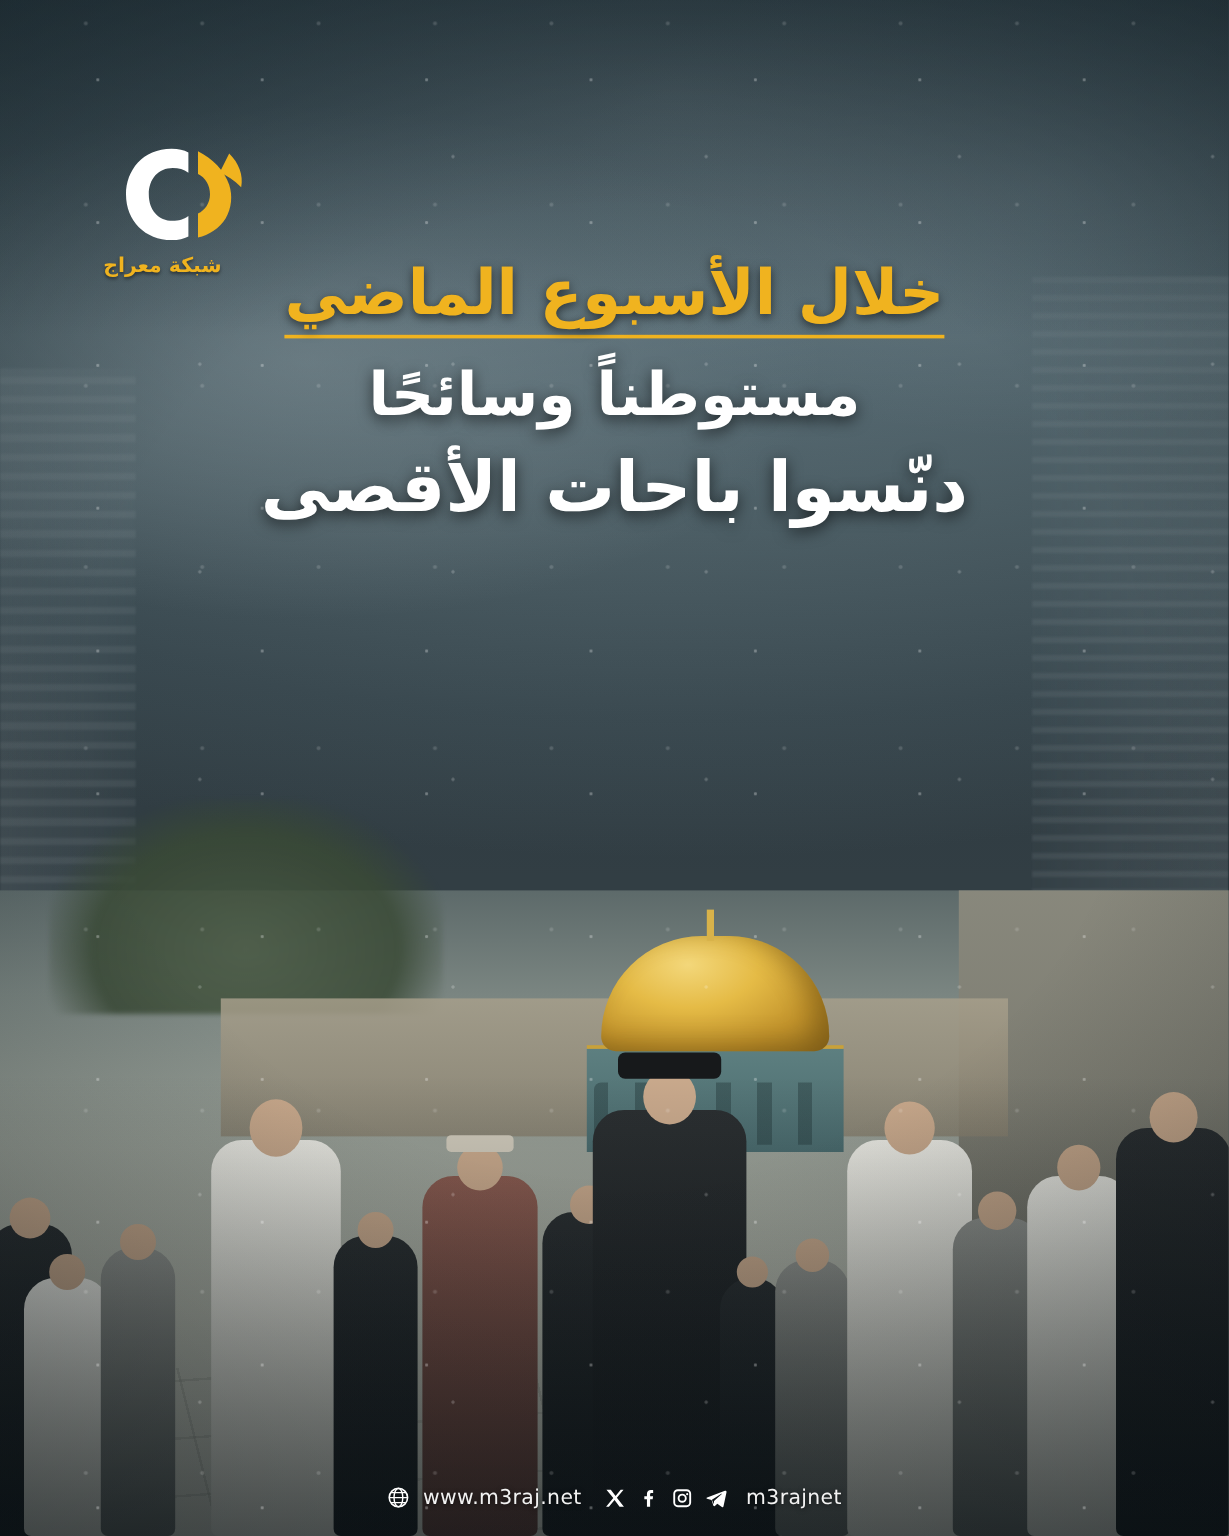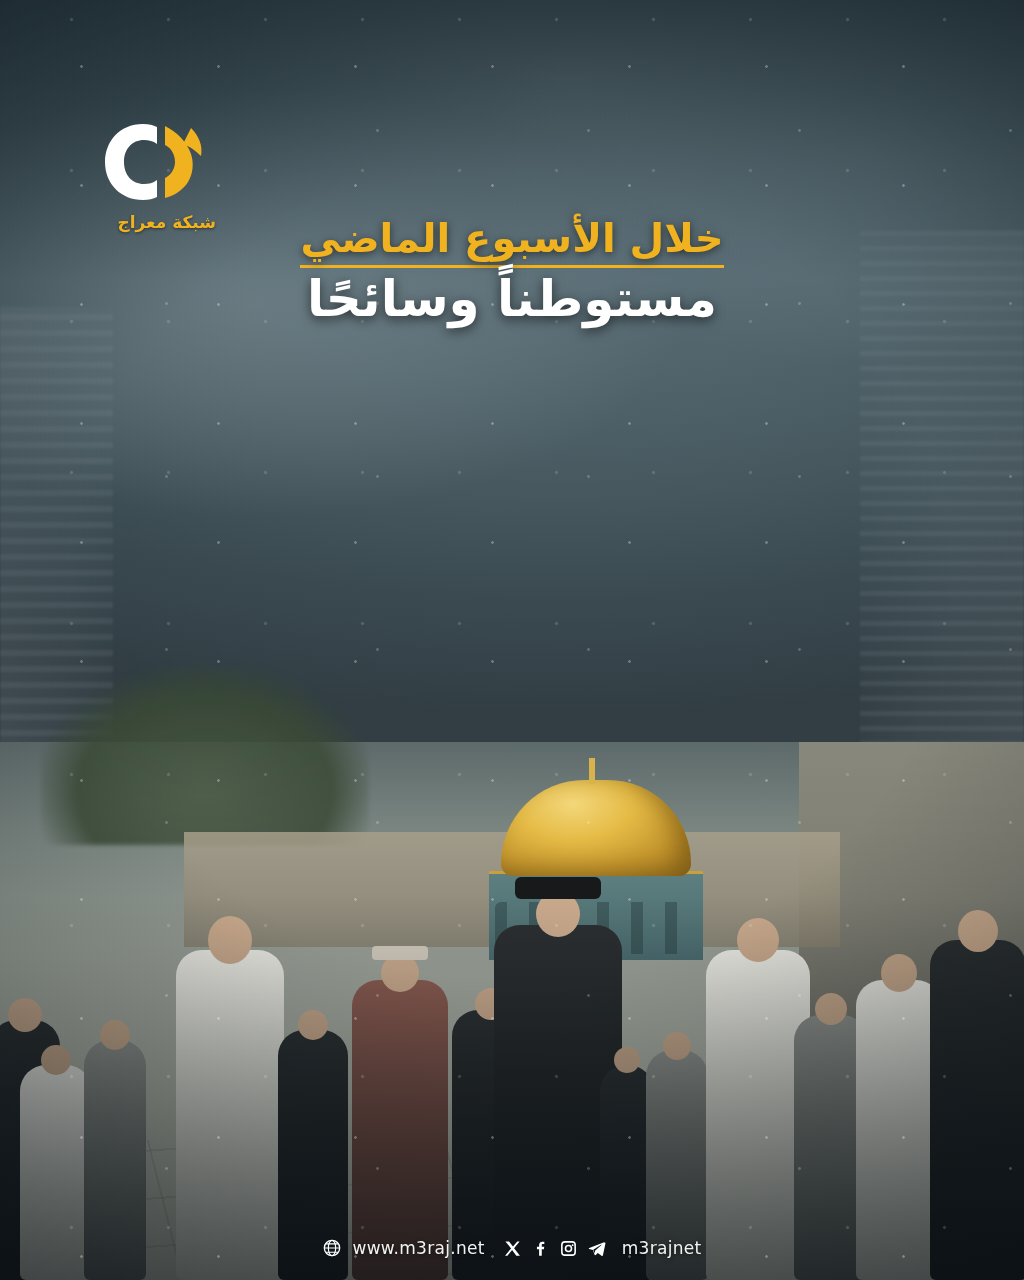--- a/index.html
+++ b/index.html
@@ -203,21 +203,21 @@
     pointer-events: none;
   }
 
   
   .logo {
     position: absolute;
     left: 86px;
     top: 118px;
     width: 130px;
     height: 125px;
-    text-align: right;
+    text-align: left;
   }
   .logo-mark {
     position: relative;
     width: 112px;
     height: 88px;
     margin: 0 auto;
   }
   .logo-caption {
     margin-top: 6px;
     color: #f0b31f;
@@ -232,40 +232,40 @@
     position: absolute;
     left: 0;
     top: 215px;
     width: 100%;
     text-align: center;
     direction: rtl;
   }
   .kicker {
     display: inline-block;
     color: #f0b31f;
-    font-size: 40px;
+    font-size: 52px;
     font-weight: 700;
     letter-spacing: 0px;
     text-shadow: 0 2px 8px rgba(0,0,0,.55);
     padding-bottom: 4px;
     border-bottom: 3px solid #f0b31f;
   }
   .bignum {
     margin-top: 24px;
     color: #f0b31f;
     font-family: "DejaVu Serif", "Liberation Serif", serif;
     font-size: 150px;
     line-height: 1.02;
     font-weight: 700;
     letter-spacing: -2px;
     text-shadow: 0 6px 22px rgba(0,0,0,.55);
     direction: ltr;
   }
   .sub1 {
-    margin-top: 2px;
+    margin-top: 18px;
     color: #ffffff;
     font-size: 50px;
     font-weight: 700;
     text-shadow: 0 3px 12px rgba(0,0,0,.6);
   }
   .sub2 {
     margin-top: 14px;
     color: #ffffff;
     font-size: 58px;
     font-weight: 700;
@@ -389,20 +389,21 @@
         <path d="M70 8 C82 14 92 24 96 36 C99 45 98 56 93 64 C88 72 79 78 70 80 L70 60 C76 57 80 51 80 44 C80 36 76 30 70 27 Z" fill="#f0b31f"></path>
         <path d="M96 10 C104 18 108 28 106 38 C100 32 94 28 88 26 Z" fill="#f0b31f"></path>
       </svg>
     </div>
     <div class="logo-caption">شبكة معراج</div>
   </div>
 
   <div class="headline">
     <div class="kicker">خلال الأسبوع الماضي</div>
     <div class="sub1">مستوطناً وسائحًا</div>
+    <div class="sub2">دنّسوا باحات الأقصى</div>
   </div>
 
   <div class="footer">
     <span class="globe">
       <svg viewBox="0 0 24 24" xmlns="http://www.w3.org/2000/svg" aria-hidden="true">
         <circle cx="12" cy="12" r="9.2" fill="none" stroke="#ffffff" stroke-width="1.6"></circle>
         <ellipse cx="12" cy="12" rx="4.4" ry="9.2" fill="none" stroke="#ffffff" stroke-width="1.4"></ellipse>
         <path d="M3 12h18M4.6 7h14.8M4.6 17h14.8" fill="none" stroke="#ffffff" stroke-width="1.3"></path>
       </svg>
     </span>

